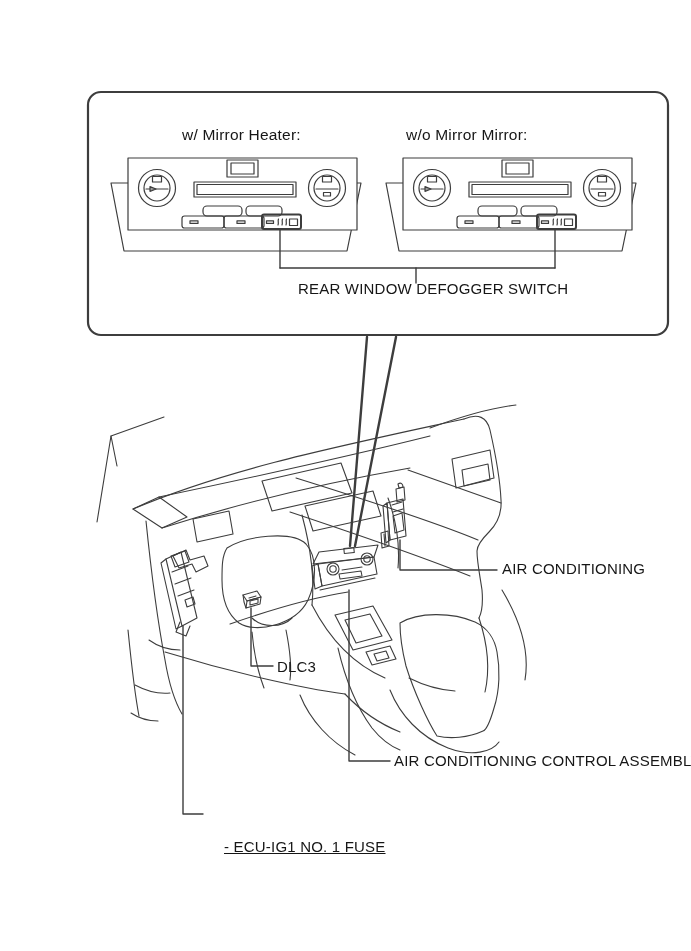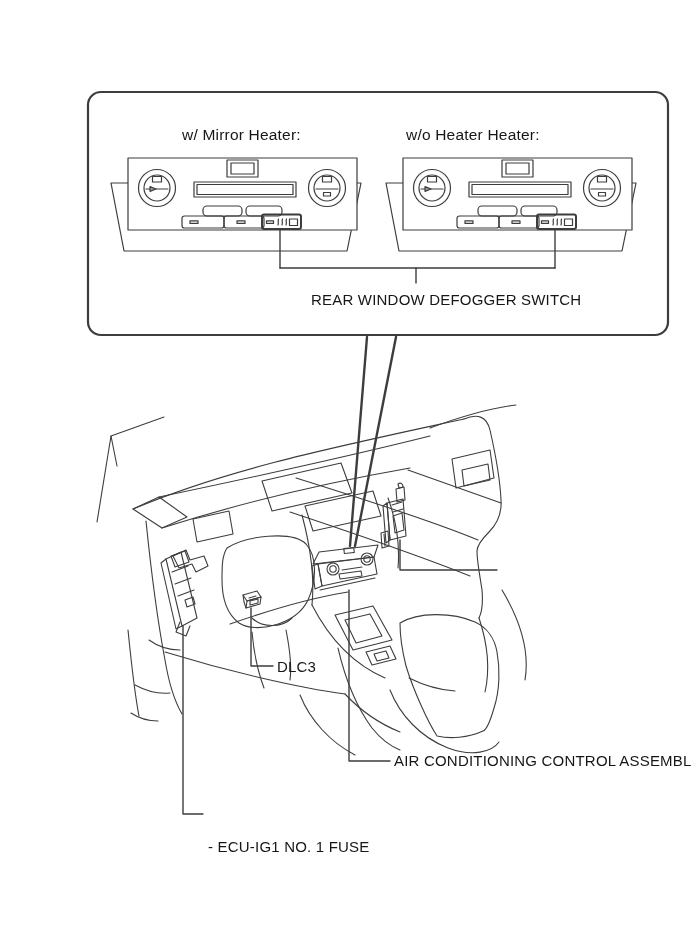--- a/index.html
+++ b/index.html
@@ -194,26 +194,27 @@
   <g stroke-width="1.4">
     <path d="M400,540 L400,570 L497,570"></path>
     <path d="M251,608 L251,666 L273,666"></path>
     <path d="M349,590 L349,761 L390,761"></path>
     <path d="M183,626 L183,814 L203,814"></path>
   </g>
 </svg>
 
   <div class="lbl cap" style="left:167px;top:126px;margin-left:15px;">w/ Mirror Heater:</div>
 
-  <div class="lbl cap" style="left:406px;top:126px;">w/o Heater Heater:</div>
-
-  <div class="lbl" style="left:298px;top:291px;margin-left:13px;">REAR WINDOW DEFOGGER SWITCH</div>
+  <div class="lbl cap" style="left:406px;top:126px;">w/o Mirror Mirror:</div>
+
+  <div class="lbl" style="left:298px;top:280px;">REAR WINDOW DEFOGGER SWITCH</div>
 
   <div class="lbl" style="left:502px;top:560px;">
+    <div>AIR CONDITIONING</div>
   </div>
 
   <div class="lbl" style="left:277px;top:658px;">DLC3</div>
 
   <div class="lbl" style="left:394px;top:752px;">AIR CONDITIONING CONTROL ASSEMBLY</div>
 
 
-  <div class="lbl" style="left:208px;top:838px;">- ECU-IG1 NO. 1 FUSE</div>
+  <div class="lbl" style="left:224px;top:838px;text-decoration:underline;">- ECU-IG1 NO. 1 FUSE</div>
 </div>
 
 </body></html>

